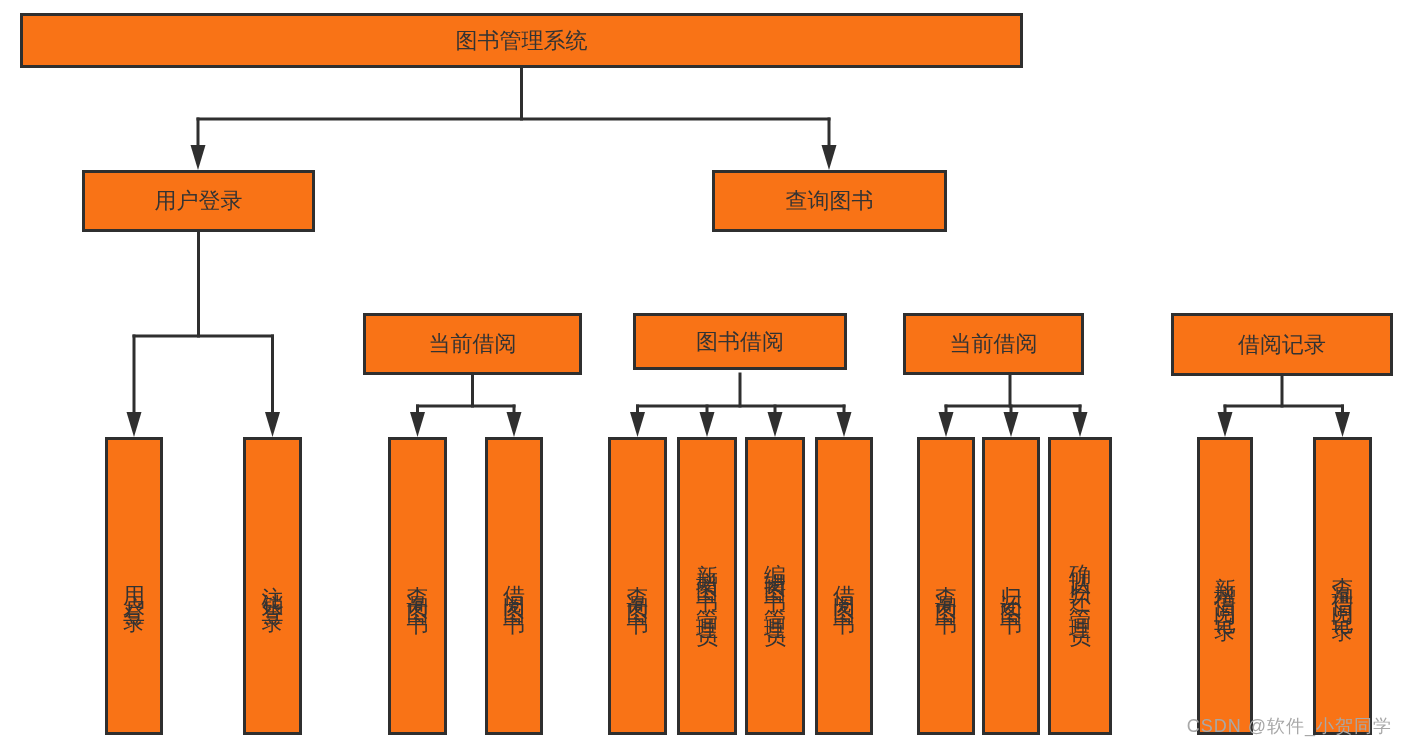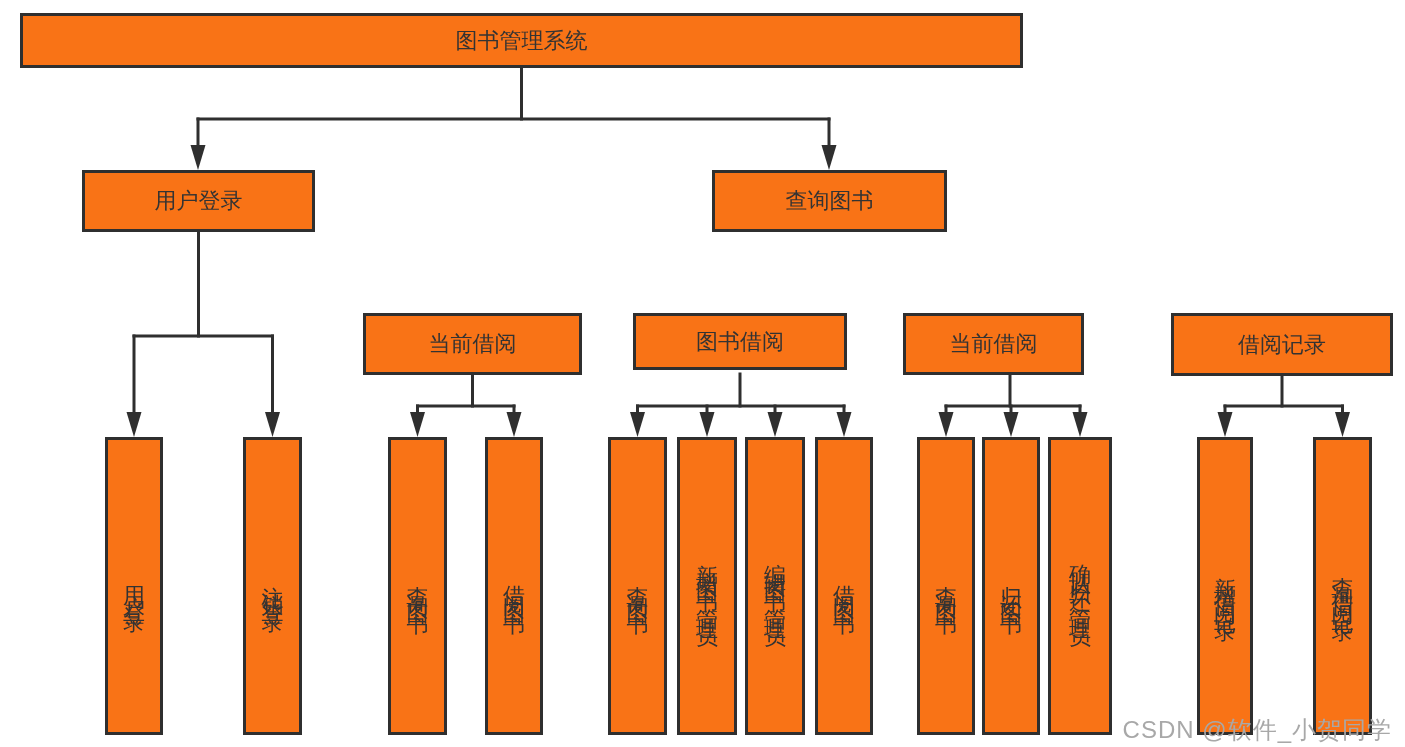--- a/index.html
+++ b/index.html
@@ -48,21 +48,21 @@
     font-size:22px;
     line-height:1;
     letter-spacing:9px;
     color:var(--text);
     display:inline-block;
   }
   .watermark{
     position:absolute;
     top:714px;
     right:13px;
-    font-size:24px;
+    font-size:18px;
     letter-spacing:1px;
     color:var(--wm);
     white-space:nowrap;
     z-index:5;
   }
 </style>
 </head>
 <body>
 
 <div class="canvas">

